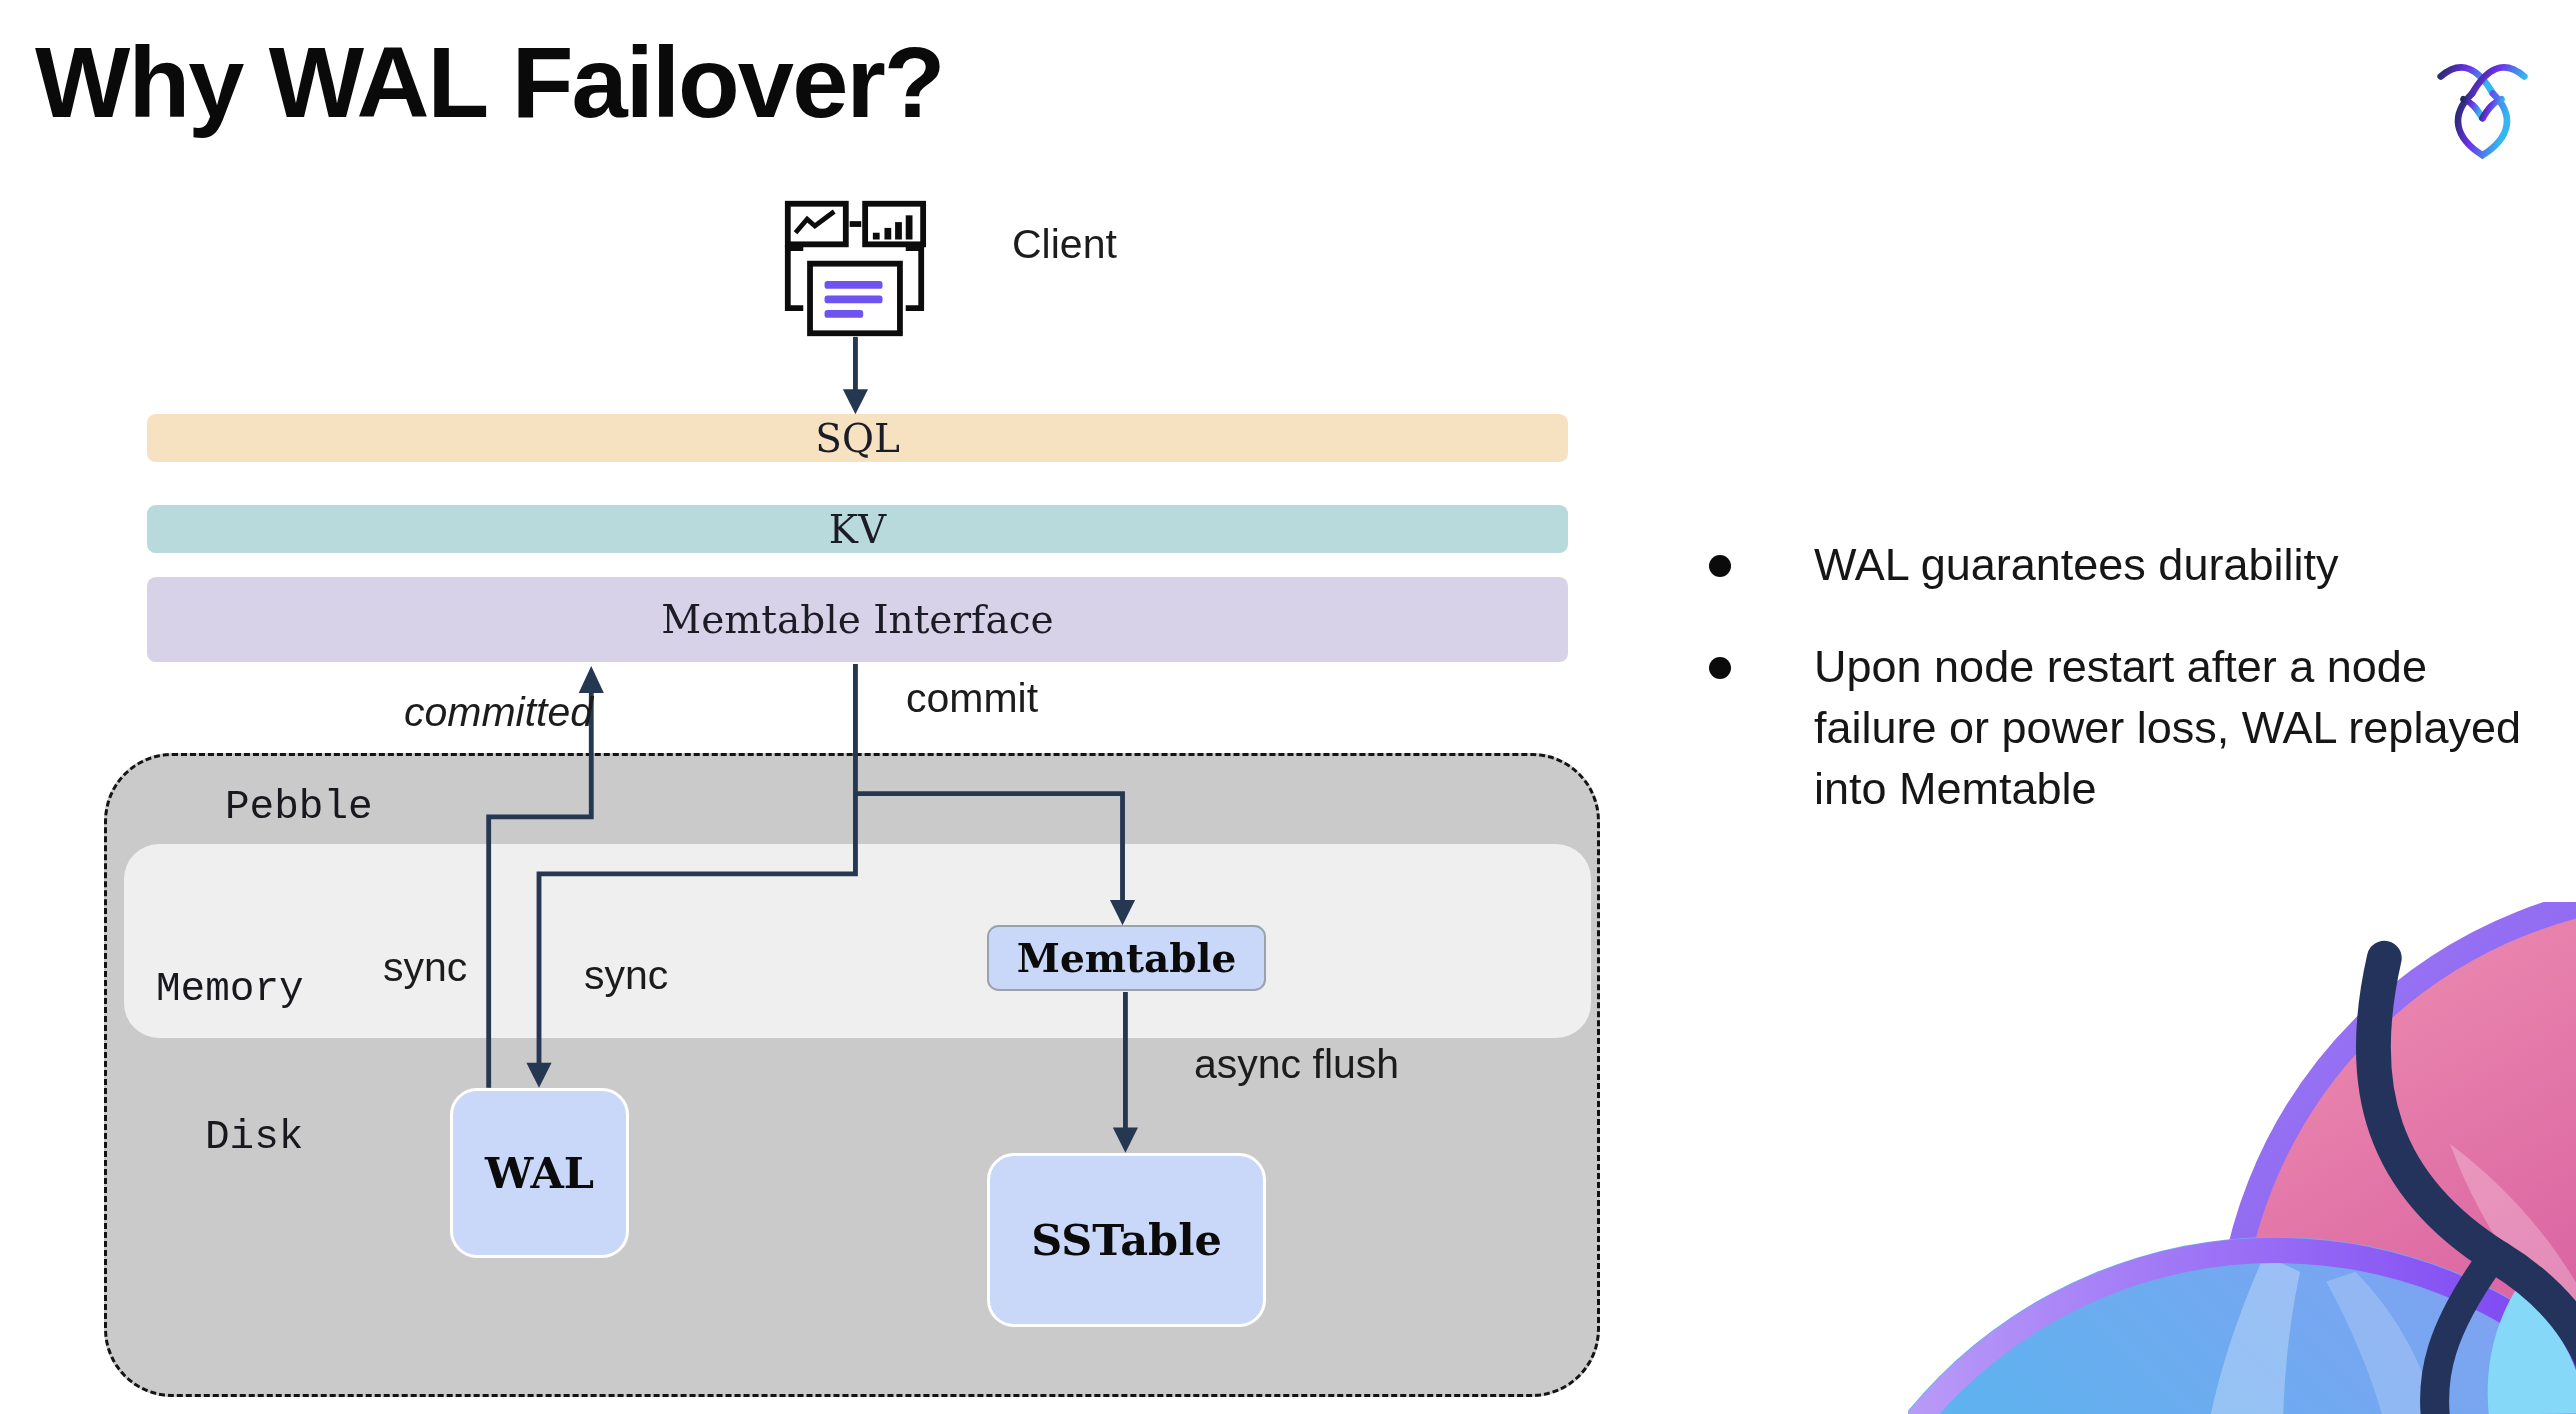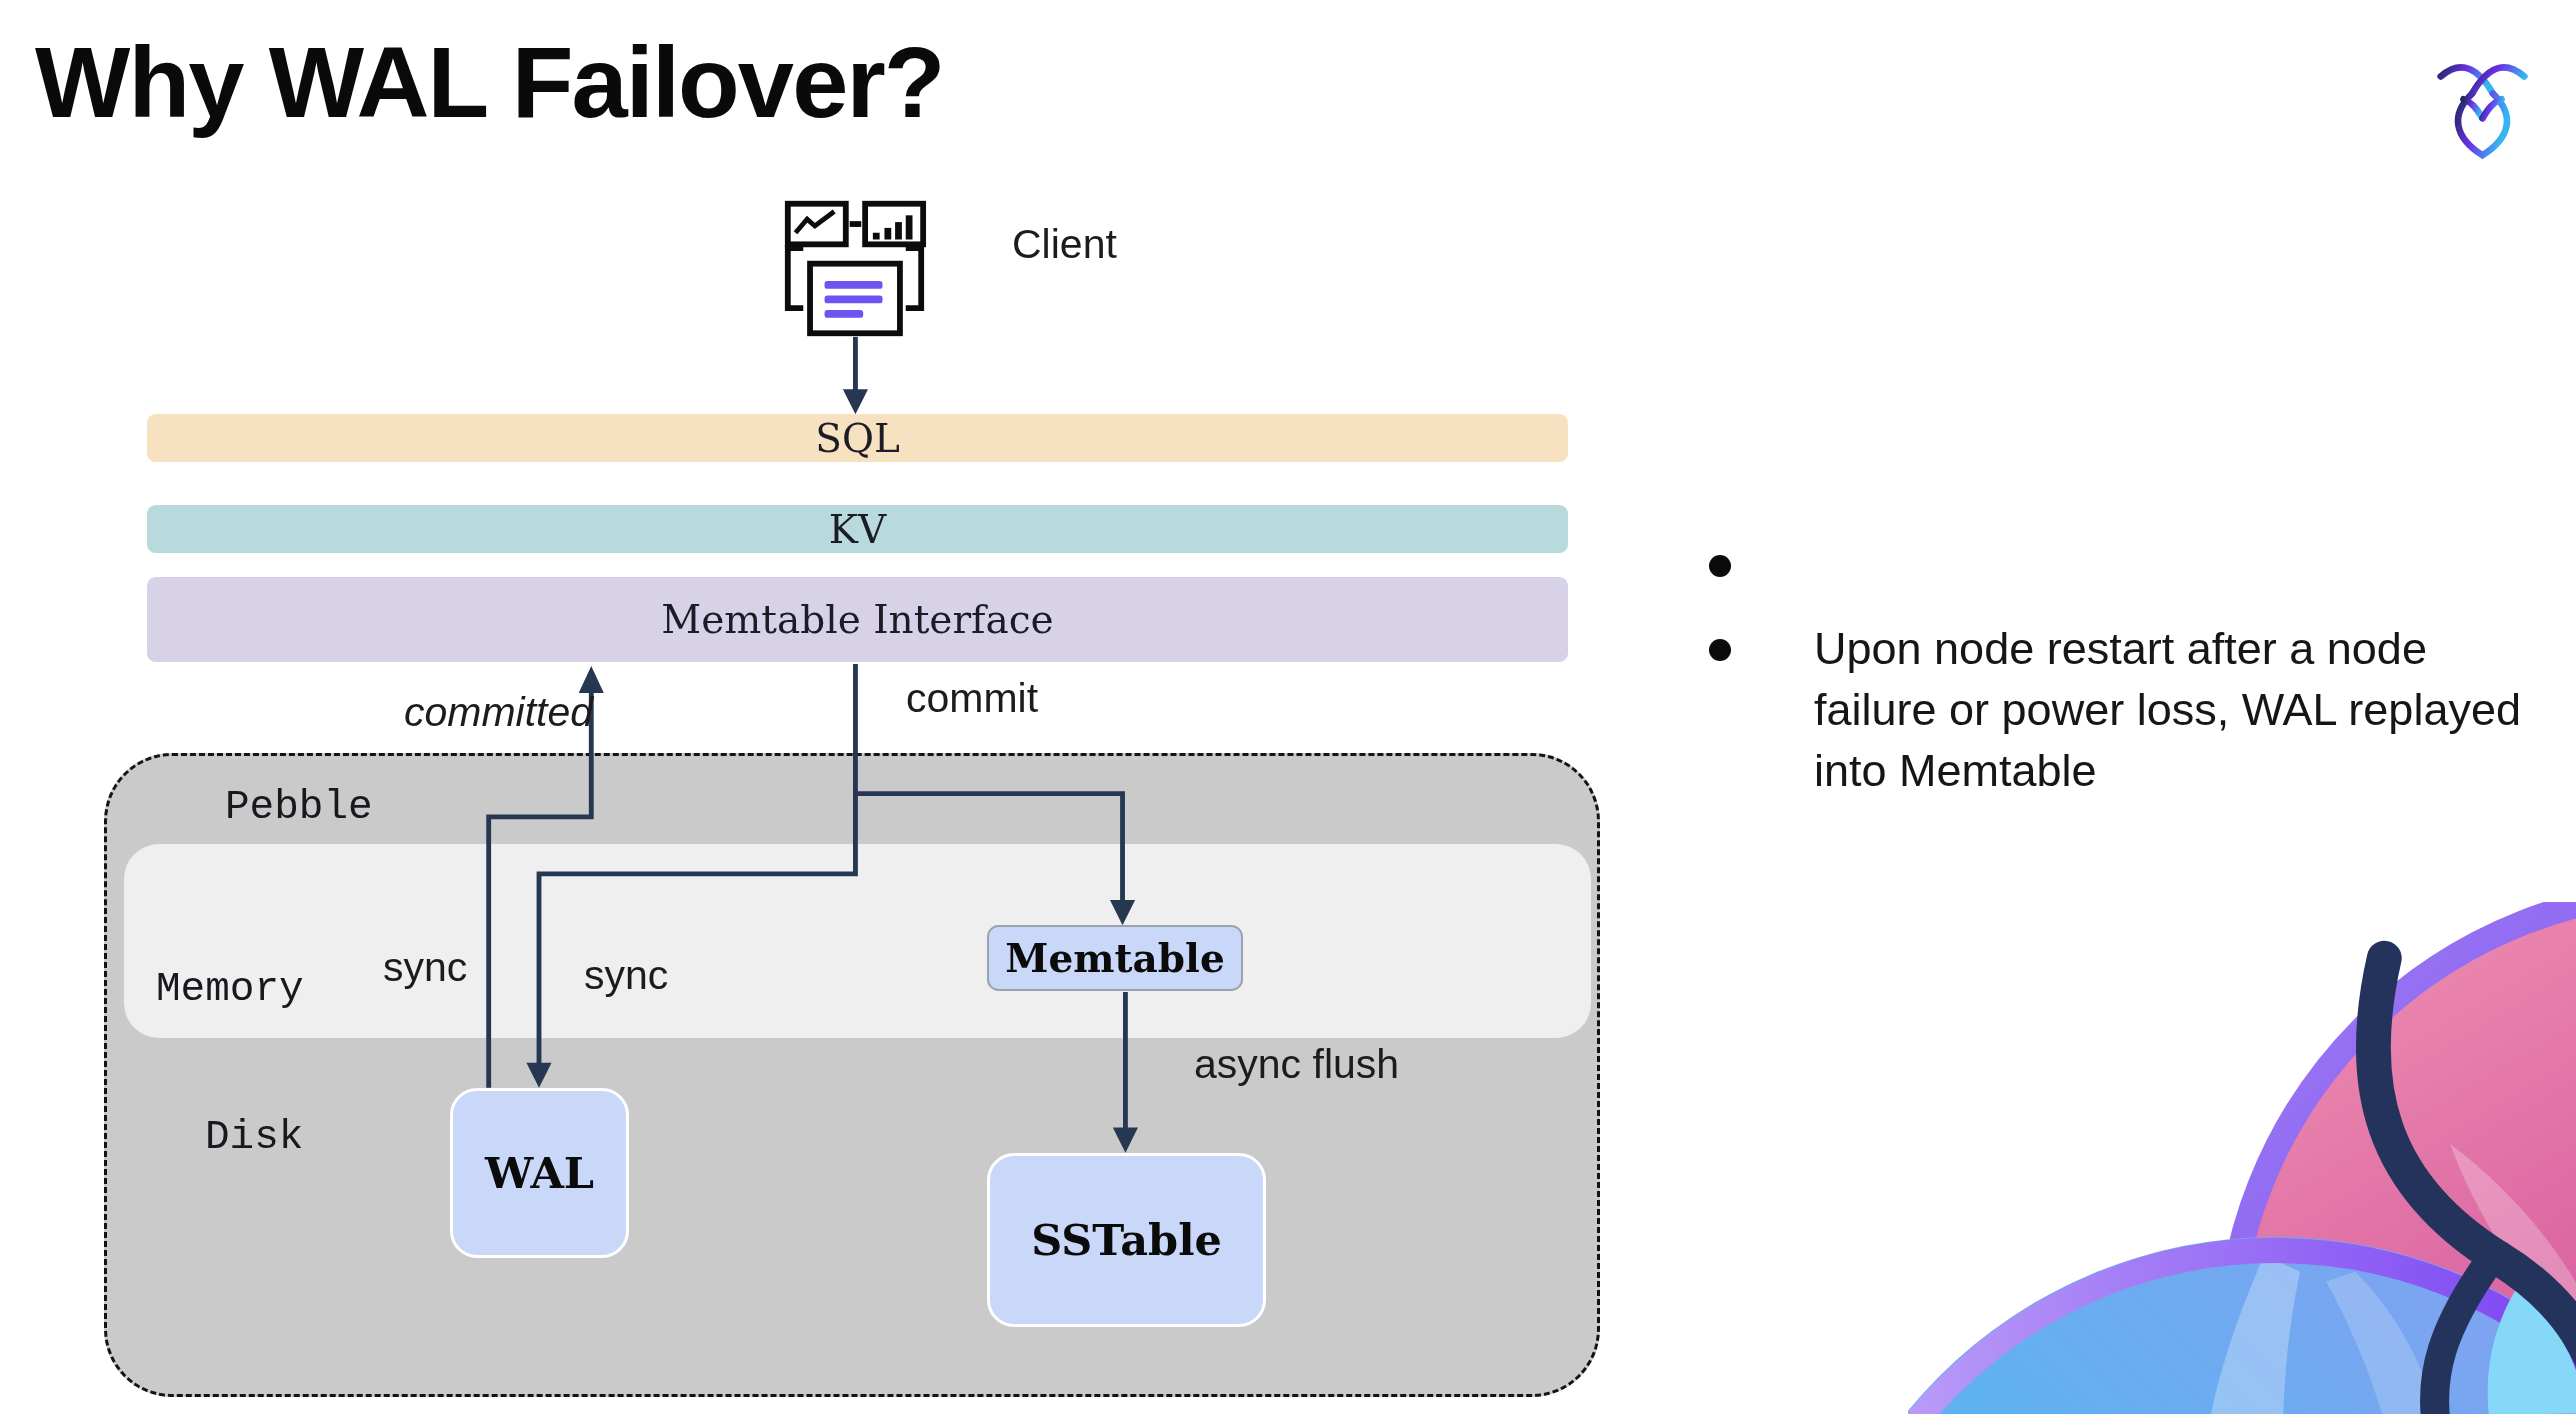--- a/index.html
+++ b/index.html
@@ -42,21 +42,21 @@
   #memory-label{left:156px;top:966px;}
   #disk-label{left:205px;top:1086px;margin-top:28px;}
 
   
   .node-box{
     display:flex;align-items:center;justify-content:center;
     font-family:"DejaVu Serif",serif;font-weight:bold;color:#0b0b0b;
     box-sizing:border-box;background:#c9d8f8;
   }
   #wal-box{left:450px;top:1088px;width:179px;height:170px;border:3.9px solid #ffffff;border-radius:27px;font-size:43px;}
-  #memtable-box{left:987px;top:925px;width:256px;height:66px;border:2.9px solid #9aa2ad;border-radius:11.6px;font-size:39px;}
+  #memtable-box{left:987px;top:925px;width:279px;height:66px;border:2.9px solid #9aa2ad;border-radius:11.6px;font-size:39px;}
   #sstable-box{left:987px;top:1153px;width:279px;height:174px;border:3.9px solid #ffffff;border-radius:27px;font-size:43px;}
 
   
   .edge-label{
     font-family:"Liberation Sans",sans-serif;font-size:41px;color:#1c1c1c;
   }
   #client-label{left:1012px;top:221px;}
   #committed-label{left:404px;top:689px;font-style:italic;}
   #commit-label{left:906px;top:675px;}
   #sync1-label{left:383px;top:944px;}
@@ -177,20 +177,21 @@
 <div class="abs edge-label" id="client-label">Client</div>
 <div class="abs edge-label" id="committed-label">committed</div>
 <div class="abs edge-label" id="commit-label">commit</div>
 <div class="abs edge-label" id="sync1-label">sync</div>
 <div class="abs edge-label" id="sync2-label">sync</div>
 <div class="abs edge-label" id="asyncflush-label">async flush</div>
 
 <div class="abs" id="bullet-list">
   <div class="bullet-item">
     <div class="bullet-dot"></div>
+    <div class="bullet-text">WAL guarantees durability</div>
   </div>
   <div class="bullet-item">
     <div class="bullet-dot"></div>
     <div class="bullet-text">Upon node restart after a node failure or power loss, WAL replayed into Memtable</div>
   </div>
 </div>
 
 <div class="abs" id="corner-art">
   <svg width="668" height="513" viewBox="0 0 690 530">
     <defs>

